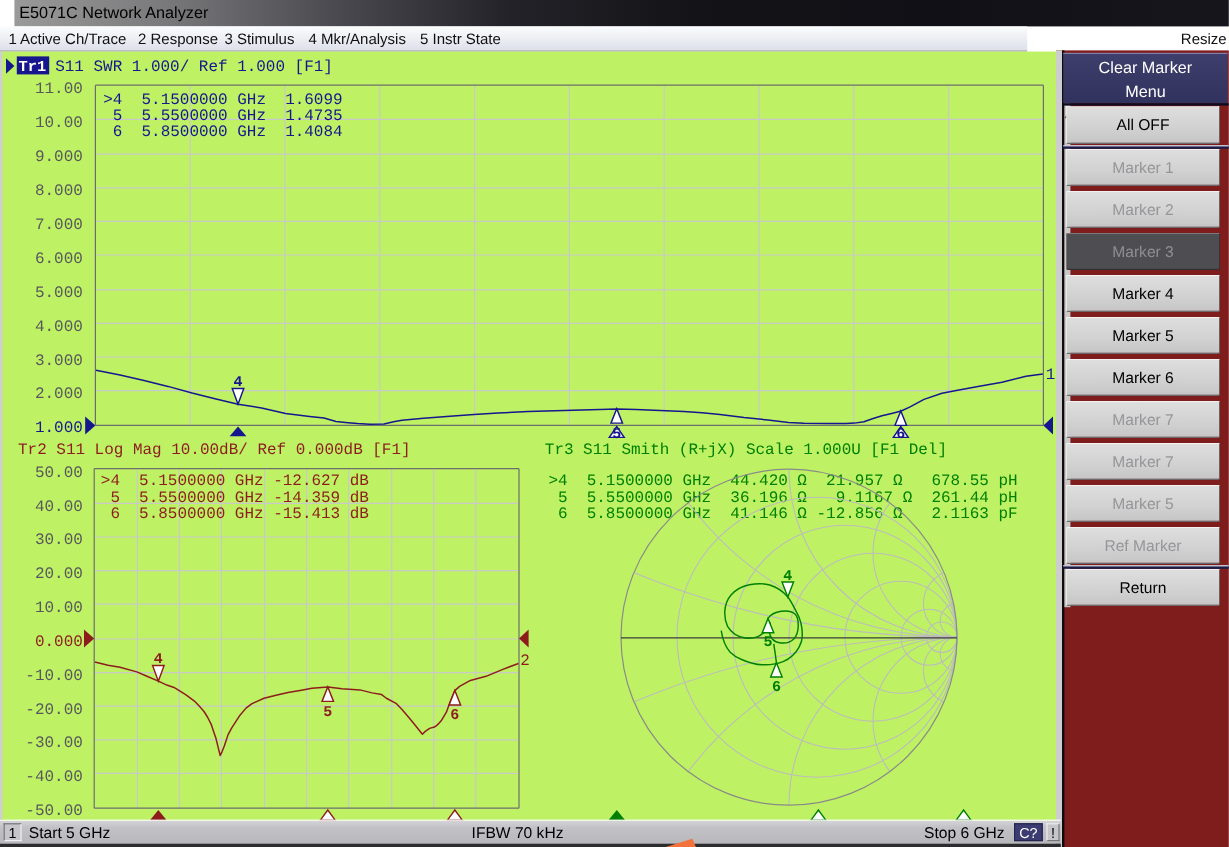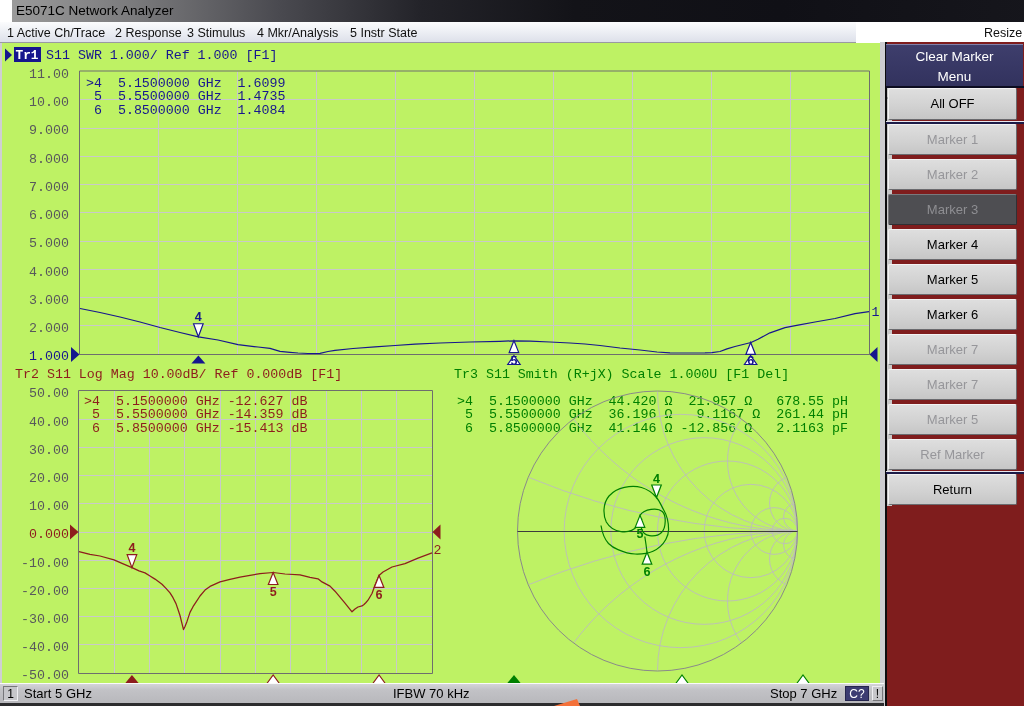--- a/index.html
+++ b/index.html
@@ -211,21 +211,21 @@
 <div class="btn" style="top:361.5px;color:#96969a">Marker 5</div>
 <div class="btn" style="top:431.5px;color:#000">Return</div>
 <div class="btn" style="top:396.5px;color:#96969a">Ref Marker</div>
 <div class="sep" style="top:78.5px"></div>
 <div class="sep" style="top:428.5px"></div>
 </div>
 <div id="statusbar">
 <div id="chanbox">1</div>
 <span class="sb" style="left:24px">Start 5 GHz</span>
 <span class="sb" style="left:393px">IFBW 70 kHz</span>
-<span class="sb" style="left:770px">Stop 7 GHz</span>
+<span class="sb" style="left:770px">Stop 6 GHz</span>
 <div id="cbox">C?</div>
 <div id="ebox">!</div>
 </div>
 <div id="bottomstrip"></div>
 <div style="position:absolute;left:0;top:43px;width:2px;height:640px;background:#cfcfd2"></div>
 <svg style="position:absolute;left:550px;top:695px" width="40" height="11">
 <polygon points="27,4 4,11 30,11" fill="#f4713a"></polygon>
     </svg>
 </div>
 </body></html>

